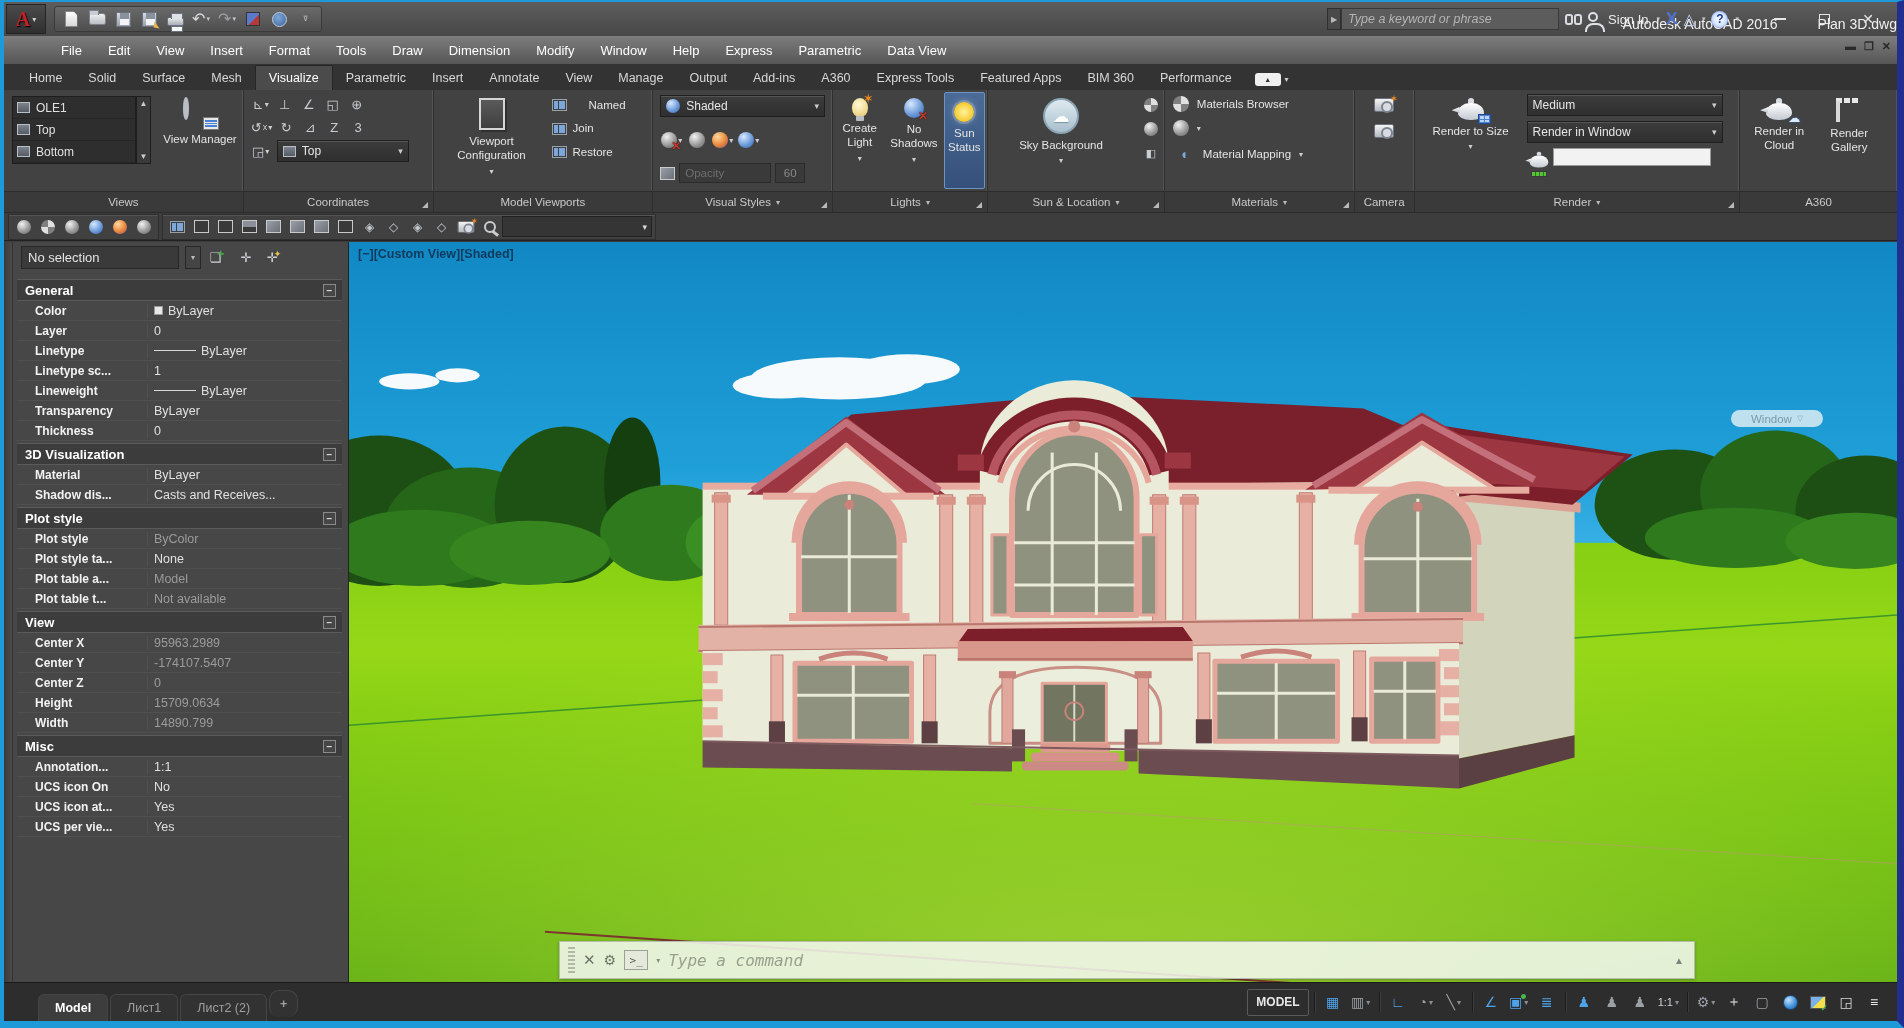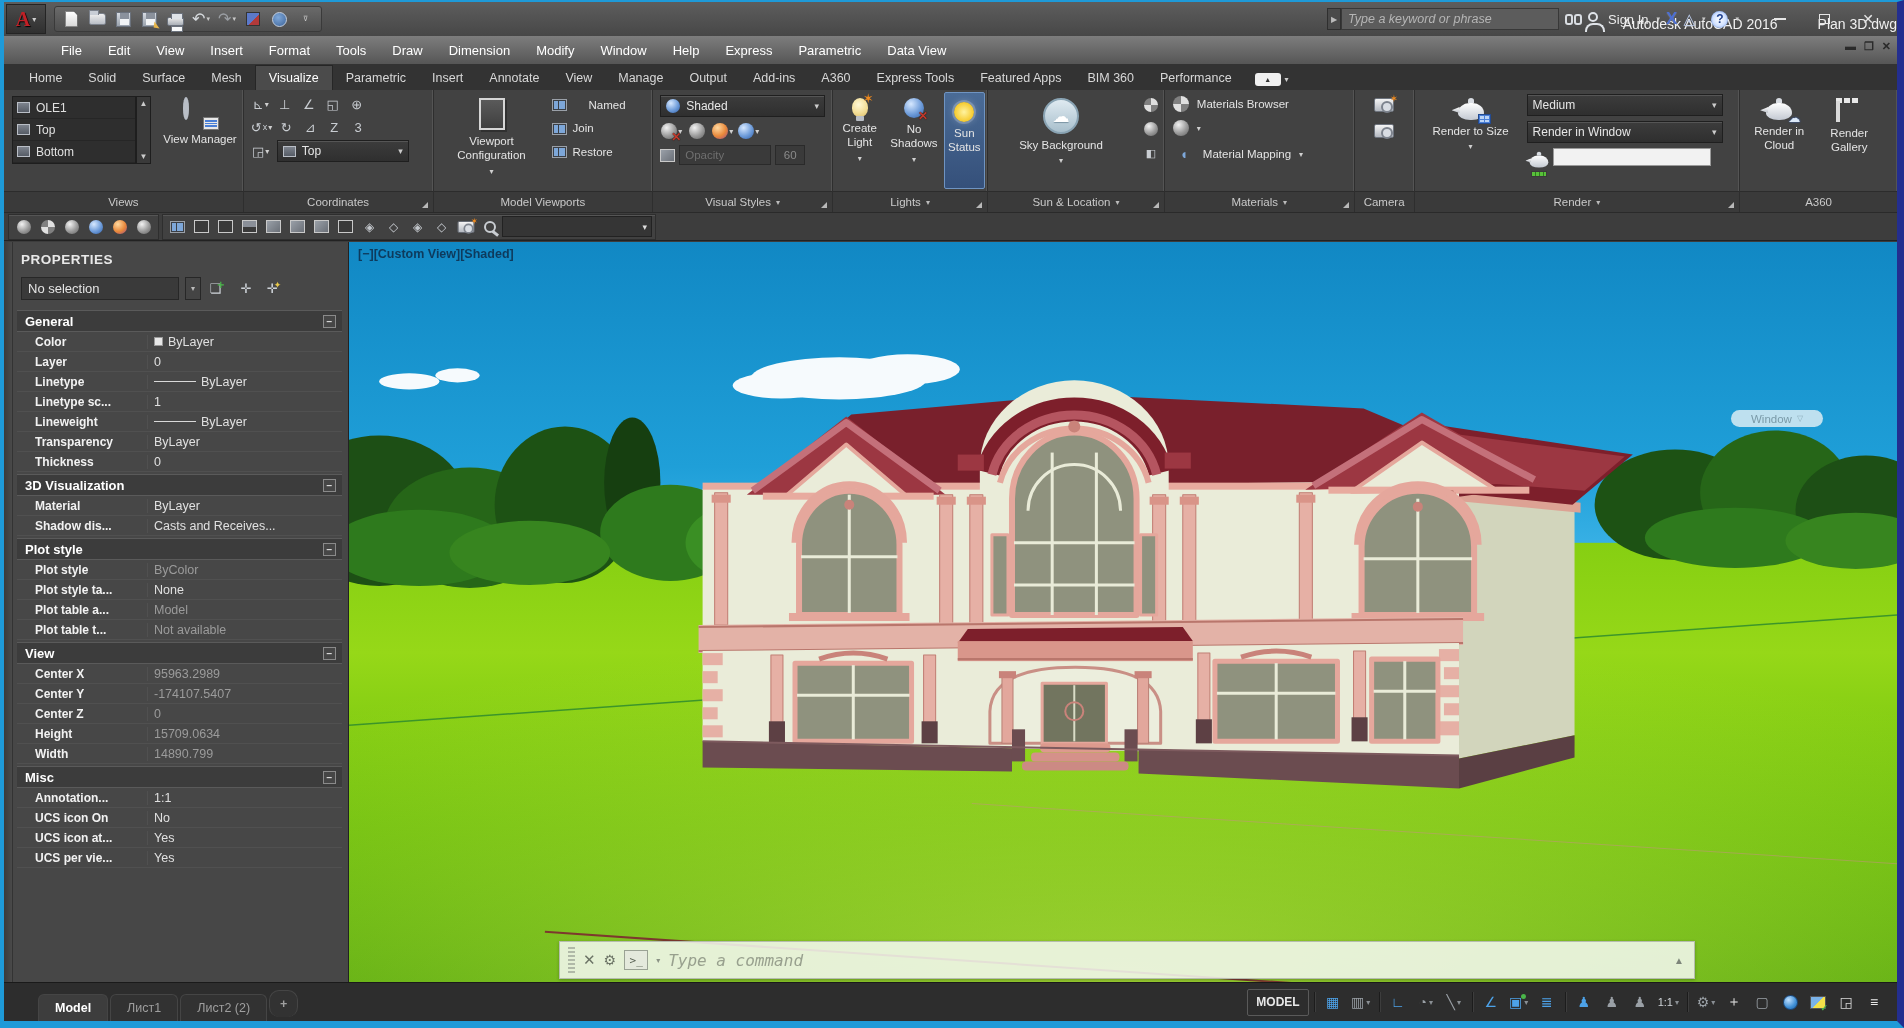--- a/index.html
+++ b/index.html
@@ -413,21 +413,21 @@
               <span class="btxt">Restore</span>
             </div>
         </div>
       </div>
       <div class="rlabel">
           <span>Model Viewports</span>
         </div>
     </div>
 
     <div class="rpanel" style="width:180px">
-      <div class="rbody" style="padding:5px 7px; display:flex; flex-direction:column; gap:4px;text-align:center;">
+      <div class="rbody" style="padding:5px 7px; display:flex; flex-direction:column; gap:13px;text-align:center;">
         <div class="combo">
           <span class="sph blue" style="width:14px;height:14px"></span>
           <span>Shaded</span>
           <span class="dd">▾</span>
         </div>
         <div style="display:flex;gap:3px;align-items:center;">
           <div class="ibtn">
               <span class="sph redx"></span>
               <span class="ddv">▾</span>
             </div>
@@ -666,21 +666,20 @@
           <span>▾</span>
         </div>
     </div>
   </div>
 
   <div class="main">
 
     <div class="palette">
       <div class="pal-grip"></div>
       <div class="pal-body">
-        <div class="pal-title">PROPERTIES</div>
         <div class="pal-selrow">
           <div class="pal-combo">No selection</div>
           <div class="pal-combo-dd">▾</div>
           <div class="pal-ic">❏<span class="plus">＋</span></div>
           <div class="pal-ic">✛</div>
           <div class="pal-ic">✛<span style="color:#e8c84a;font-size:9px;margin-left:-4px;margin-top:-8px">✦</span></div>
         </div>
 
         <div class="sec-h">
             <span>General</span>

